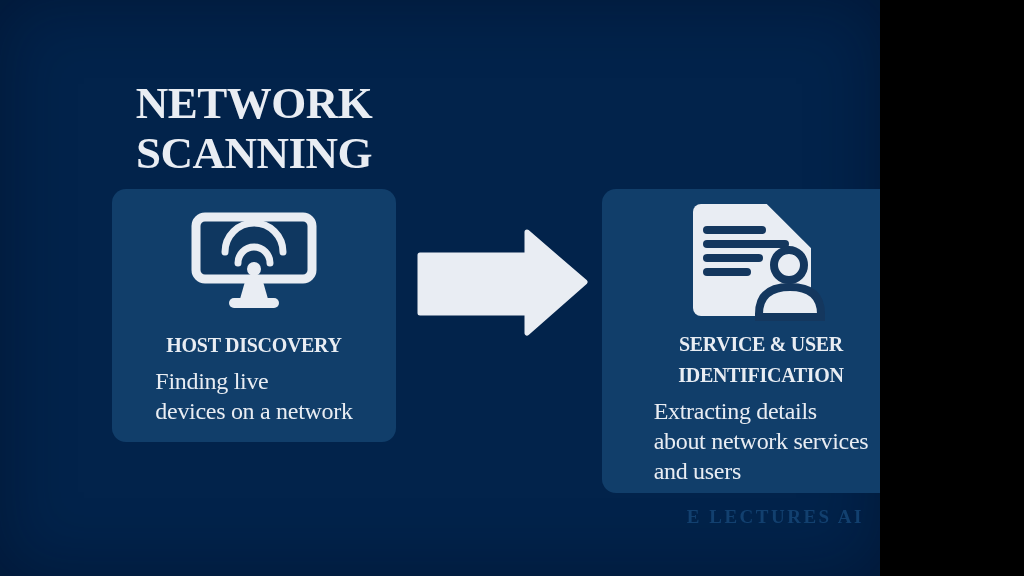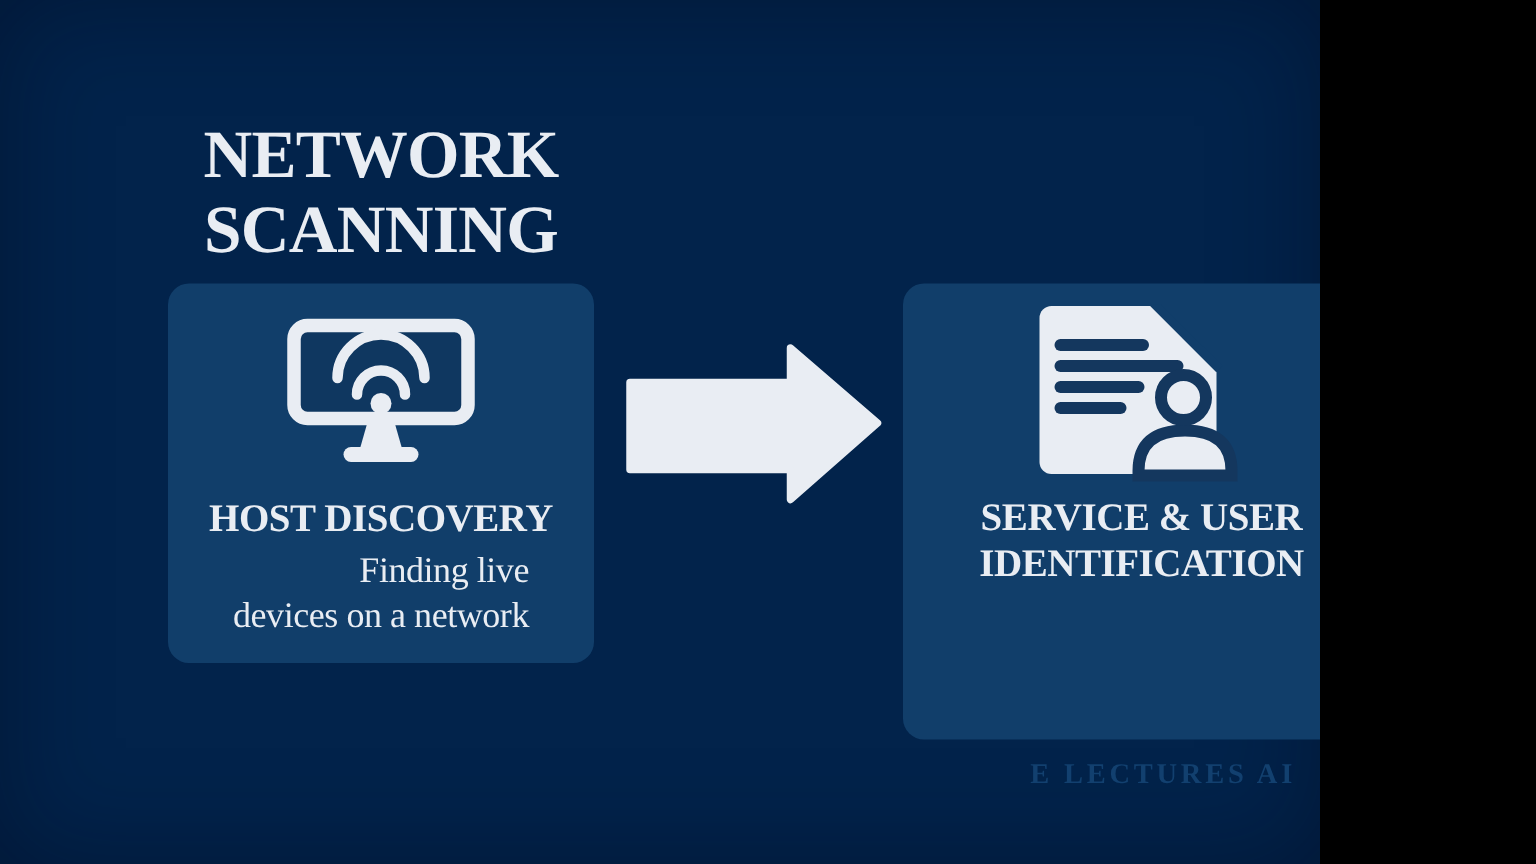--- a/index.html
+++ b/index.html
@@ -19,27 +19,27 @@
   .card {
     position:absolute; background:var(--card,#113e6a); border-radius:14px;
     display:flex; flex-direction:column; align-items:center;
     color:var(--foreground,#e9edf3);
   }
   .card-left  { left:112px; top:189px; width:284px; height:253px; }
   .card-right { left:602px; top:189px; width:288px; height:304px;padding-left:15px; }
   .card-left  .icon-wrap { margin-top:23px; height:100px; }
   .card-right .icon-wrap { margin-top:14px; height:120px; }
   .card-heading {
-    font-weight:bold; font-size:26px; line-height:31px; text-align:center;
+    font-weight:bold; font-size:20px; line-height:31px; text-align:center;
     letter-spacing:-0.3px;
   }
   .card-left  .card-heading { margin-top:18px; }
   .card-right .card-heading { margin-top:6px; }
   .card-desc {
-    font-size:24px; line-height:30px; text-align:right; margin-top:5px;
+    font-size:24px; line-height:30px; text-align:left; margin-top:5px;
     letter-spacing:-0.3px; white-space:nowrap;
   }
   .arrow-wrap { position:absolute; left:417px; top:229px; }
   .watermark {
     position:absolute; right:16px; top:506px;
     font-size:19px; font-weight:bold; letter-spacing:2.5px;
     color:var(--watermark-color,#12406f);
   }
   
   .ic-fg      { fill:var(--foreground,#e9edf3); }
@@ -86,17 +86,18 @@
         <line class="ic-crease" x1="78" y1="-3" x2="124" y2="43"></line>
         <rect class="ic-dark" x="14" y="23" width="63" height="8" rx="4"></rect>
         <rect class="ic-dark" x="14" y="37" width="86" height="8" rx="4"></rect>
         <rect class="ic-dark" x="14" y="51" width="60" height="8" rx="4"></rect>
         <rect class="ic-dark" x="14" y="65" width="48" height="8" rx="4"></rect>
         <path class="ic-person" d="M70 111 Q70 84 101 84 Q132 84 132 111 V114 H70 Z"></path>
         <circle class="ic-person" cx="100" cy="62" r="15"></circle>
       </svg>
     </div>
     <div class="card-heading">SERVICE &amp; USER<br>IDENTIFICATION</div>
+    <div class="card-desc">Extracting details<br>about network services<br>and users</div>
   </div>
 
   <div class="watermark">E LECTURES AI</div>
 
 </div>
 
 </body></html>

